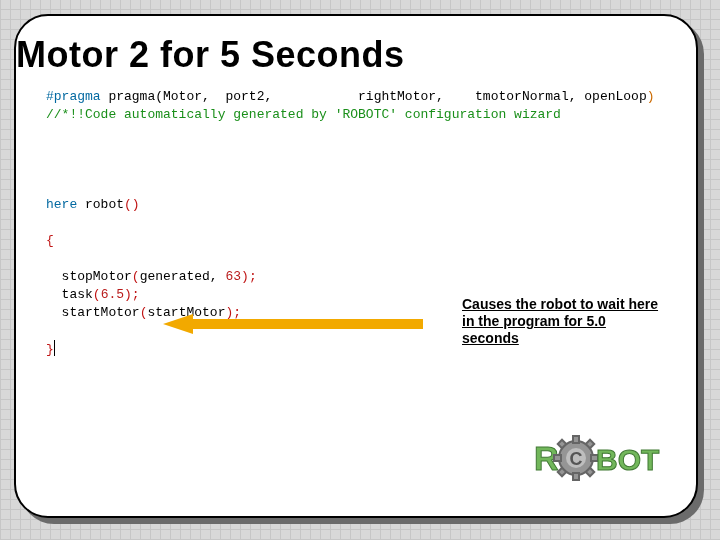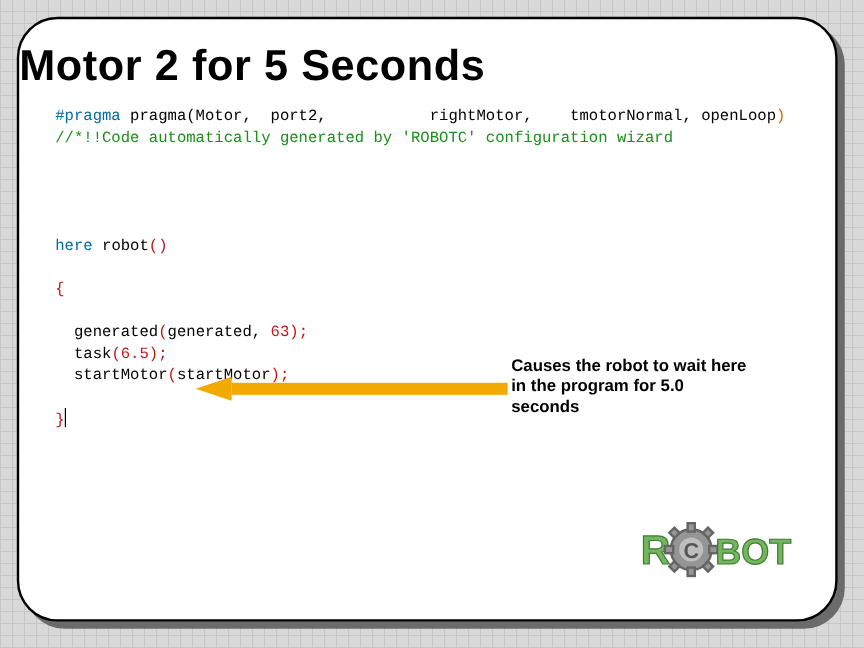--- a/index.html
+++ b/index.html
@@ -91,27 +91,28 @@
     left: 0;
     top: 0;
     width: 0;
     height: 0;
     border-top: 10px solid transparent;
     border-bottom: 10px solid transparent;
     border-right: 30px solid #f2a900;
   }
   .callout {
     position: absolute;
-    left: 410px;
+    left: 446px;
     top: 280px;
     width: 200px;
     font-size: 14px;
     font-weight: 700;
     line-height: 17px;
     color: #000;
+    text-decoration: underline;
   }
   .logo {
     position: absolute;
     right: 34px;
     bottom: 30px;
     width: 130px;
     height: 60px;
     opacity: 0.9;
   }
   .cursor {
@@ -133,21 +134,21 @@
     <div class="code"><span class="kw">#pragma</span><span class="ident"> pragma(Motor,  port2,           rightMotor,    tmotorNormal, openLoop</span><span class="paren">)</span>
 <span class="cmt">//*!!Code automatically generated by 'ROBOTC' configuration wizard</span>
 
 
 
 
 <span class="kw">here</span><span class="ident"> robot</span><span class="punc">()</span>
 
 <span class="punc">{</span>
 
-<span class="ident">  generated</span><span class="punc">(</span><span class="ident">generated, </span><span class="num">63</span><span class="punc">);</span>
+<span class="ident">  stopMotor</span><span class="punc">(</span><span class="ident">generated, </span><span class="num">63</span><span class="punc">);</span>
 <span class="ident">  task</span><span class="punc">(</span><span class="num">6.5</span><span class="punc">);</span>
 <span class="ident">  startMotor</span><span class="punc">(</span><span class="ident">startMotor</span><span class="punc">);</span>
 
 <span class="punc">}</span><span class="cursor"></span></div>
 
     <div class="arrow">
       <div class="arrow-head"></div>
       <div class="arrow-shaft"></div>
     </div>
 

